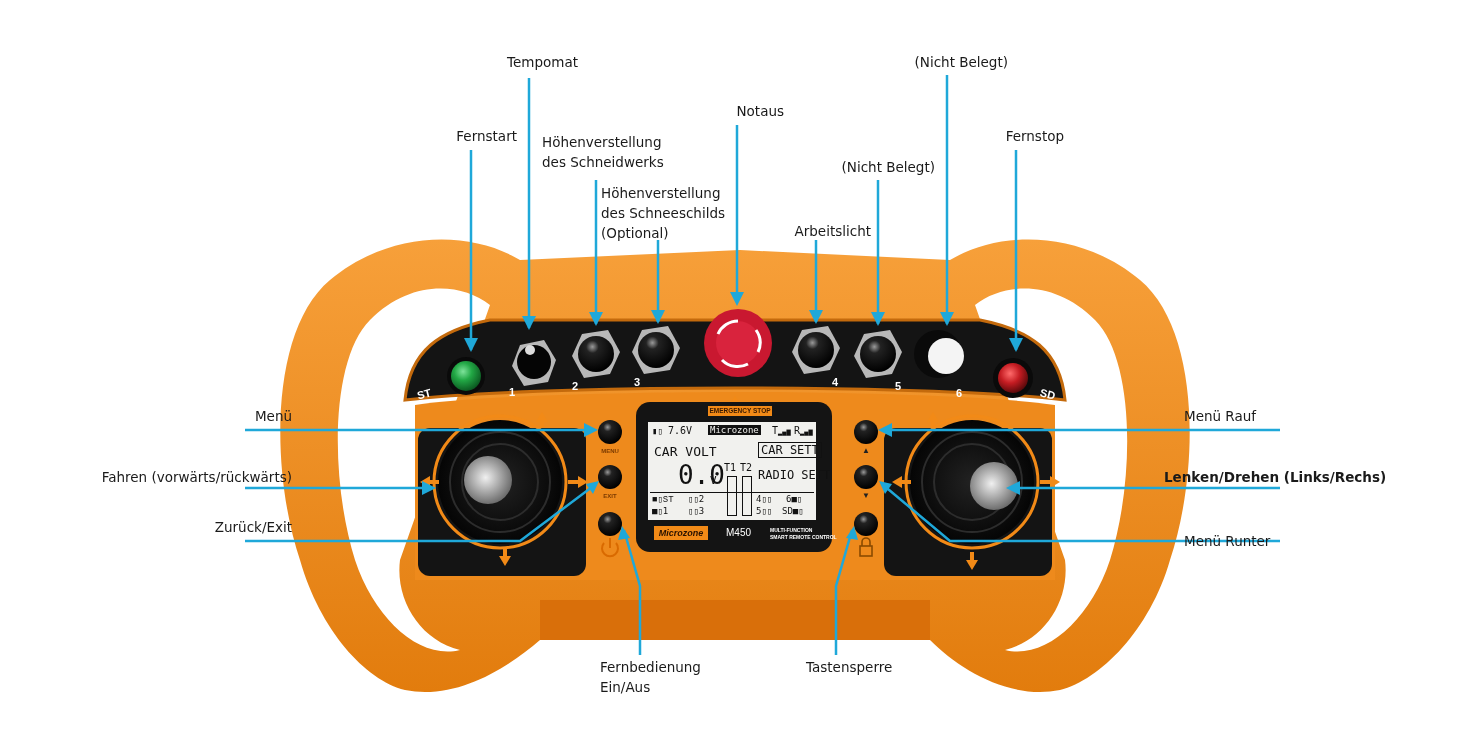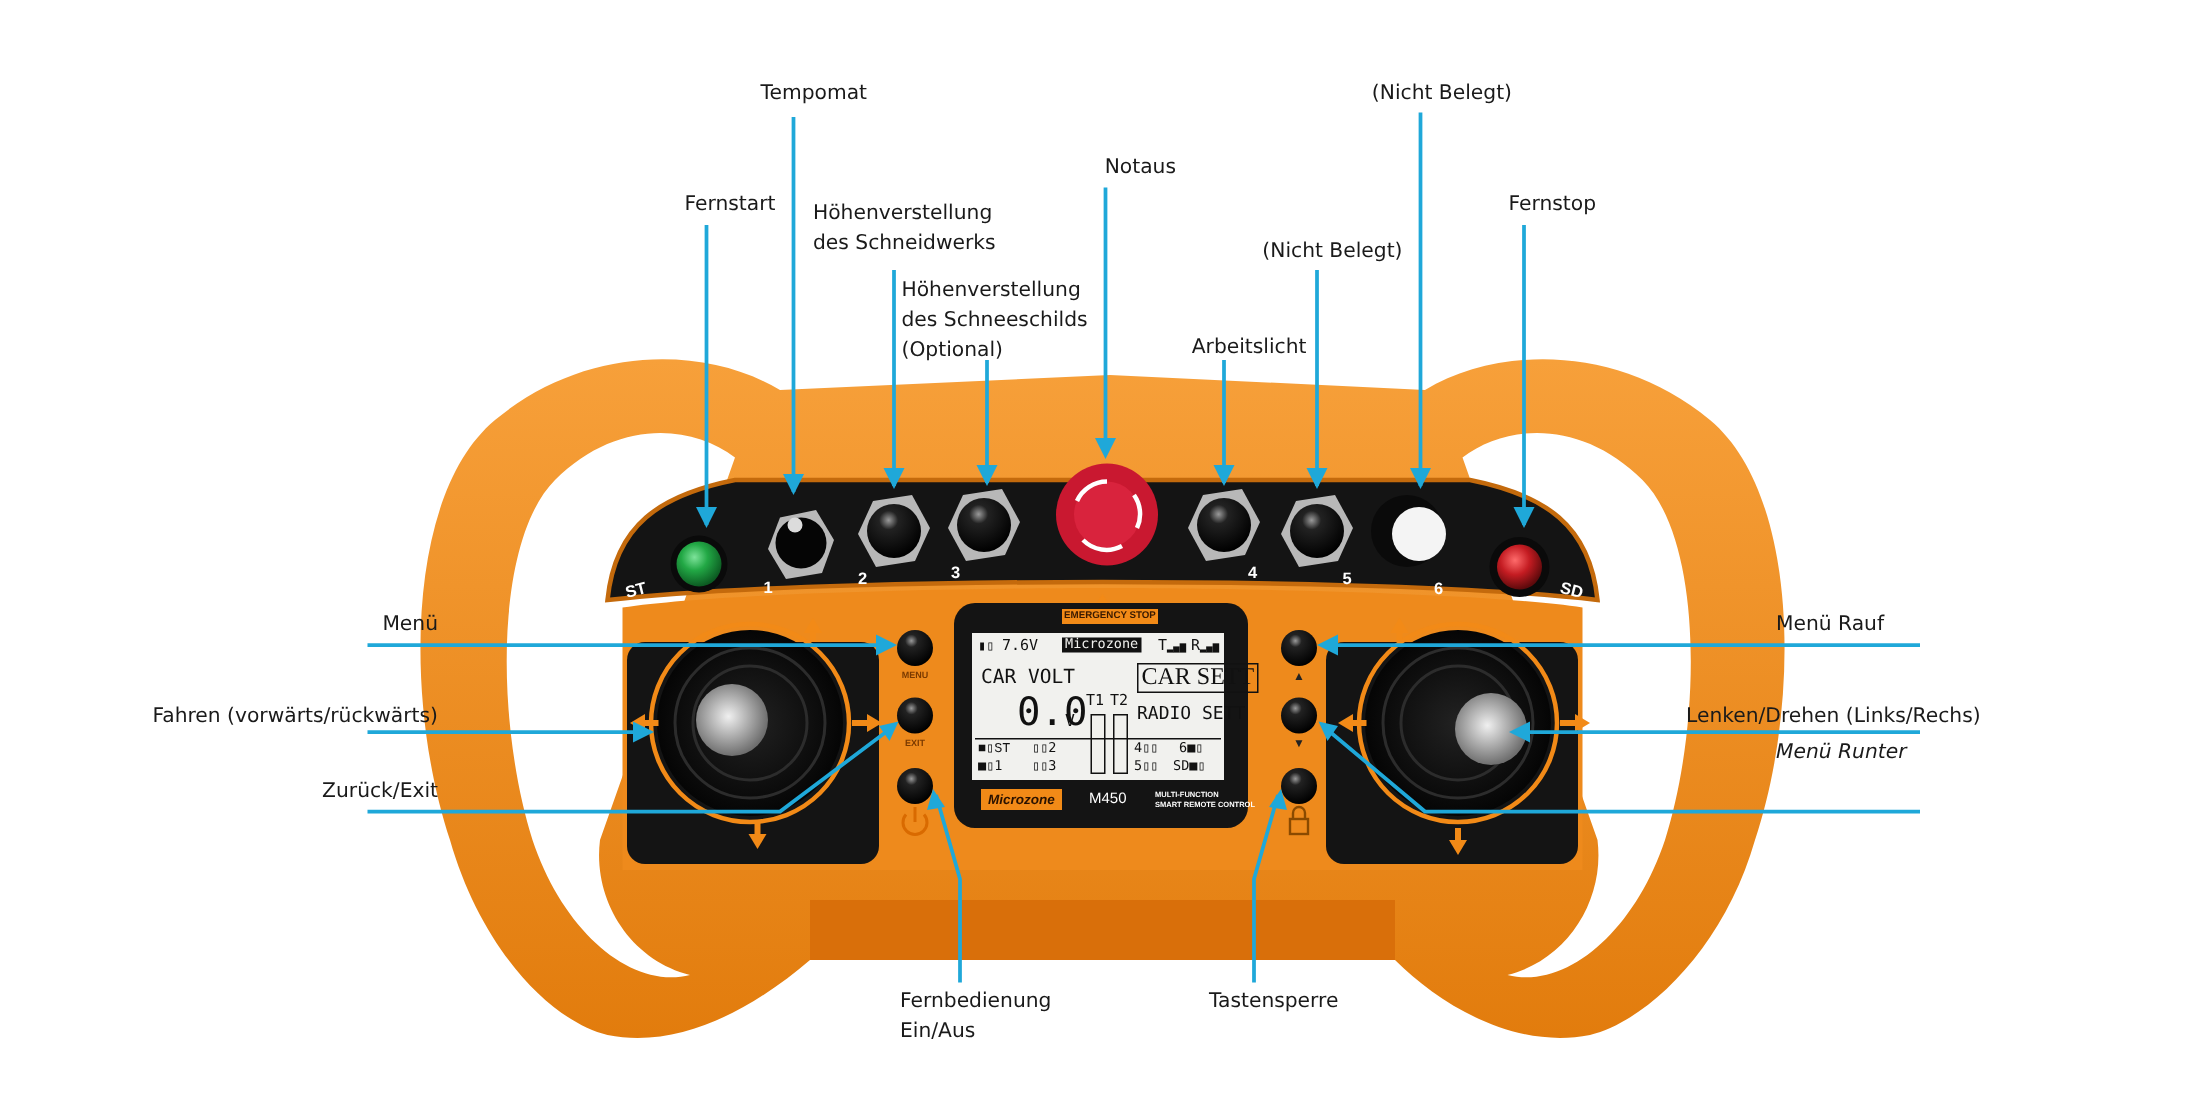--- a/index.html
+++ b/index.html
@@ -241,21 +241,21 @@
     <span class="t" style="left:60px;top:3px;font-size:9px;background:#111;color:#f1f1ee;padding:0 2px;">Microzone</span>
     <span class="t" style="left:124px;top:3px;font-size:10px;"><span>T</span><span style="font-size:7px;">▂▄▆</span></span>
     <span class="t" style="left:146px;top:3px;font-size:10px;"><span>R</span><span style="font-size:7px;">▂▄▆</span></span>
     <span class="t" style="left:6px;top:22px;font-size:13px;">CAR VOLT</span>
     <span class="t" style="left:18px;top:38px;font-size:26px;margin-left:12px;">0.0</span>
     <span class="t" style="left:62px;top:52px;font-size:11px;">V</span>
     <span class="t" style="left:76px;top:40px;font-size:10px;">T1</span>
     <span class="t" style="left:92px;top:40px;font-size:10px;text-align:center;">T2</span>
     <div class="t" style="left:79px;top:54px;width:8px;height:38px;border:1px solid #111;"></div>
     <div class="t" style="left:94px;top:54px;width:8px;height:38px;border:1px solid #111;"></div>
-    <span class="t" style="left:110px;top:20px;font-size:16px;border:1.5px solid #111;padding:0 2px;font-family:Liberation Serif, serif;">CAR SETT</span>
+    <span class="t" style="left:110px;top:20px;font-size:12px;border:1.5px solid #111;padding:0 2px;">CAR SETT</span>
     <span class="t" style="left:110px;top:46px;font-size:12px;">RADIO SETT</span>
     <div class="t" style="left:2px;top:70px;width:164px;border-top:1px solid #111;"></div>
     <span class="t" style="left:4px;top:72px;font-size:9px;font-family:Liberation Mono, monospace;">■▯<span>ST</span></span>
     <span class="t" style="left:40px;top:72px;font-size:9px;">▯▯<span>2</span></span>
     <span class="t" style="left:4px;top:84px;font-size:9px;">■▯<span>1</span></span>
     <span class="t" style="left:40px;top:84px;font-size:9px;">▯▯<span>3</span></span>
     <span class="t" style="left:108px;top:72px;font-size:9px;"><span>4</span>▯▯</span>
     <span class="t" style="left:138px;top:72px;font-size:9px;"><span>6</span>■▯</span>
     <span class="t" style="left:108px;top:84px;font-size:9px;"><span>5</span>▯▯</span>
     <span class="t" style="left:134px;top:84px;font-size:9px;"><span>SD</span>■▯</span>
@@ -298,24 +298,24 @@
   <div class="label right" style="left:60px;top:406px;width:232px;">
     <span class="ln">Menü</span>
   </div>
   <div class="label right" style="left:60px;top:517px;width:232px;">
     <span class="ln">Zurück/Exit</span>
   </div>
 
   <div class="label" style="left:1184px;top:406px;">
     <span class="ln">Menü Rauf</span>
   </div>
-  <div class="label" style="left:1124px;top:467px;">
+  <div class="label" style="left:1164px;top:467px;font-weight:bold;">
     <span class="ln">Lenken/Drehen (Links/Rechs)</span>
   </div>
-  <div class="label" style="left:1184px;top:491px;font-style:italic;">
+  <div class="label" style="left:1184px;top:531px;">
     <span class="ln">Menü Runter</span>
   </div>
 
   <div class="label" style="left:600px;top:657px;">
     <span class="ln">Fernbedienung</span>
     <span class="ln">Ein/Aus</span>
   </div>
   <div class="label" style="left:806px;top:657px;">
     <span class="ln">Tastensperre</span>
   </div>

